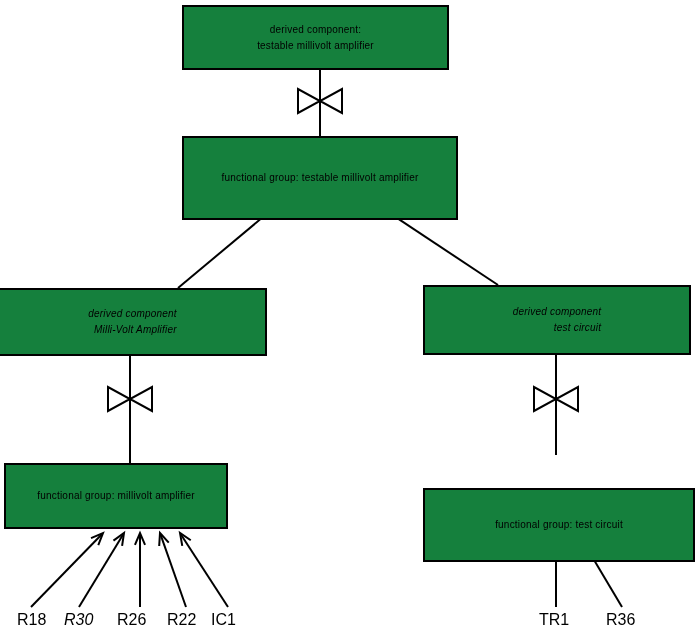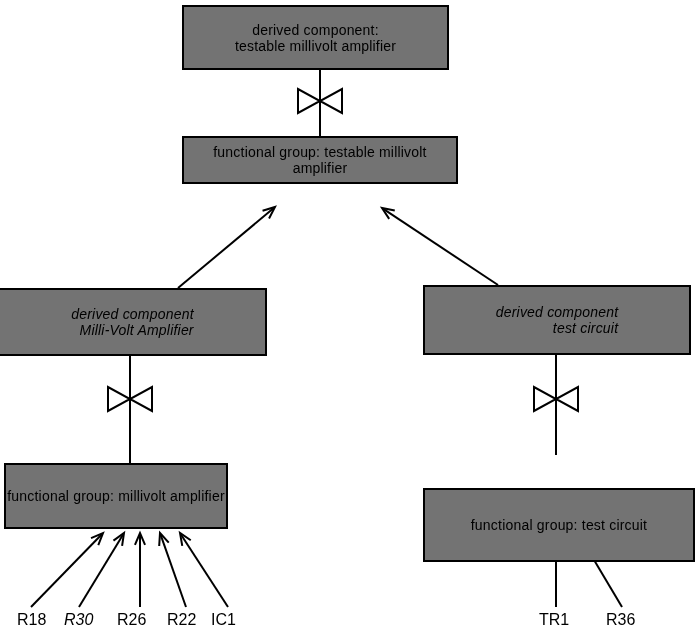--- a/index.html
+++ b/index.html
@@ -13,27 +13,27 @@
     width: 698px;
     height: 631px;
     background: #ffffff;
     overflow: hidden;
     font-family: "Liberation Sans", sans-serif;
   }
   .node {
     position: absolute;
     box-sizing: border-box;
     border: 2px solid #000000;
-    background: #737373;
+    background: #15803d;
     display: flex;
     align-items: center;
     justify-content: center;
     text-align: center;
     color: #000000;
-    font-size: 14px;
+    font-size: 10px;
     line-height: 16px;
     letter-spacing: 0.2px;
     z-index: 2;
   }
   .node .label {
     display: block;
     white-space: pre-line;
   }
   .node.left-text .label {
     text-align: right;
@@ -116,21 +116,21 @@
           <path d="M 588.4708584505413 540.7046170124626 L 578 533 L 579.7681633931786 545.8791924519755" fill="none" stroke="#000000" stroke-width="2" stroke-linejoin="miter" stroke-linecap="butt"></path>
         </g>
       </g>
   </svg>
 
   <div id="nodes-group">
       <div class="node" style="left: 182px; top: 5px; width: 267px; height: 65px;">
         <span class="label">derived component:
  testable millivolt amplifier</span>
       </div>
-      <div class="node" style="left: 182px; top: 136px; width: 276px; height: 48px;">
+      <div class="node" style="left: 182px; top: 136px; width: 276px; height: 84px;">
         <span class="label">functional group: testable millivolt amplifier</span>
       </div>
       <div class="node left-text" style="left: -2px; top: 288px; width: 269px; height: 68px;">
         <span class="label">derived component
 Milli-Volt Amplifier</span>
       </div>
       <div class="node left-text" style="left: 423px; top: 285px; width: 268px; height: 70px;">
         <span class="label">derived component
 test circuit</span>
       </div>

